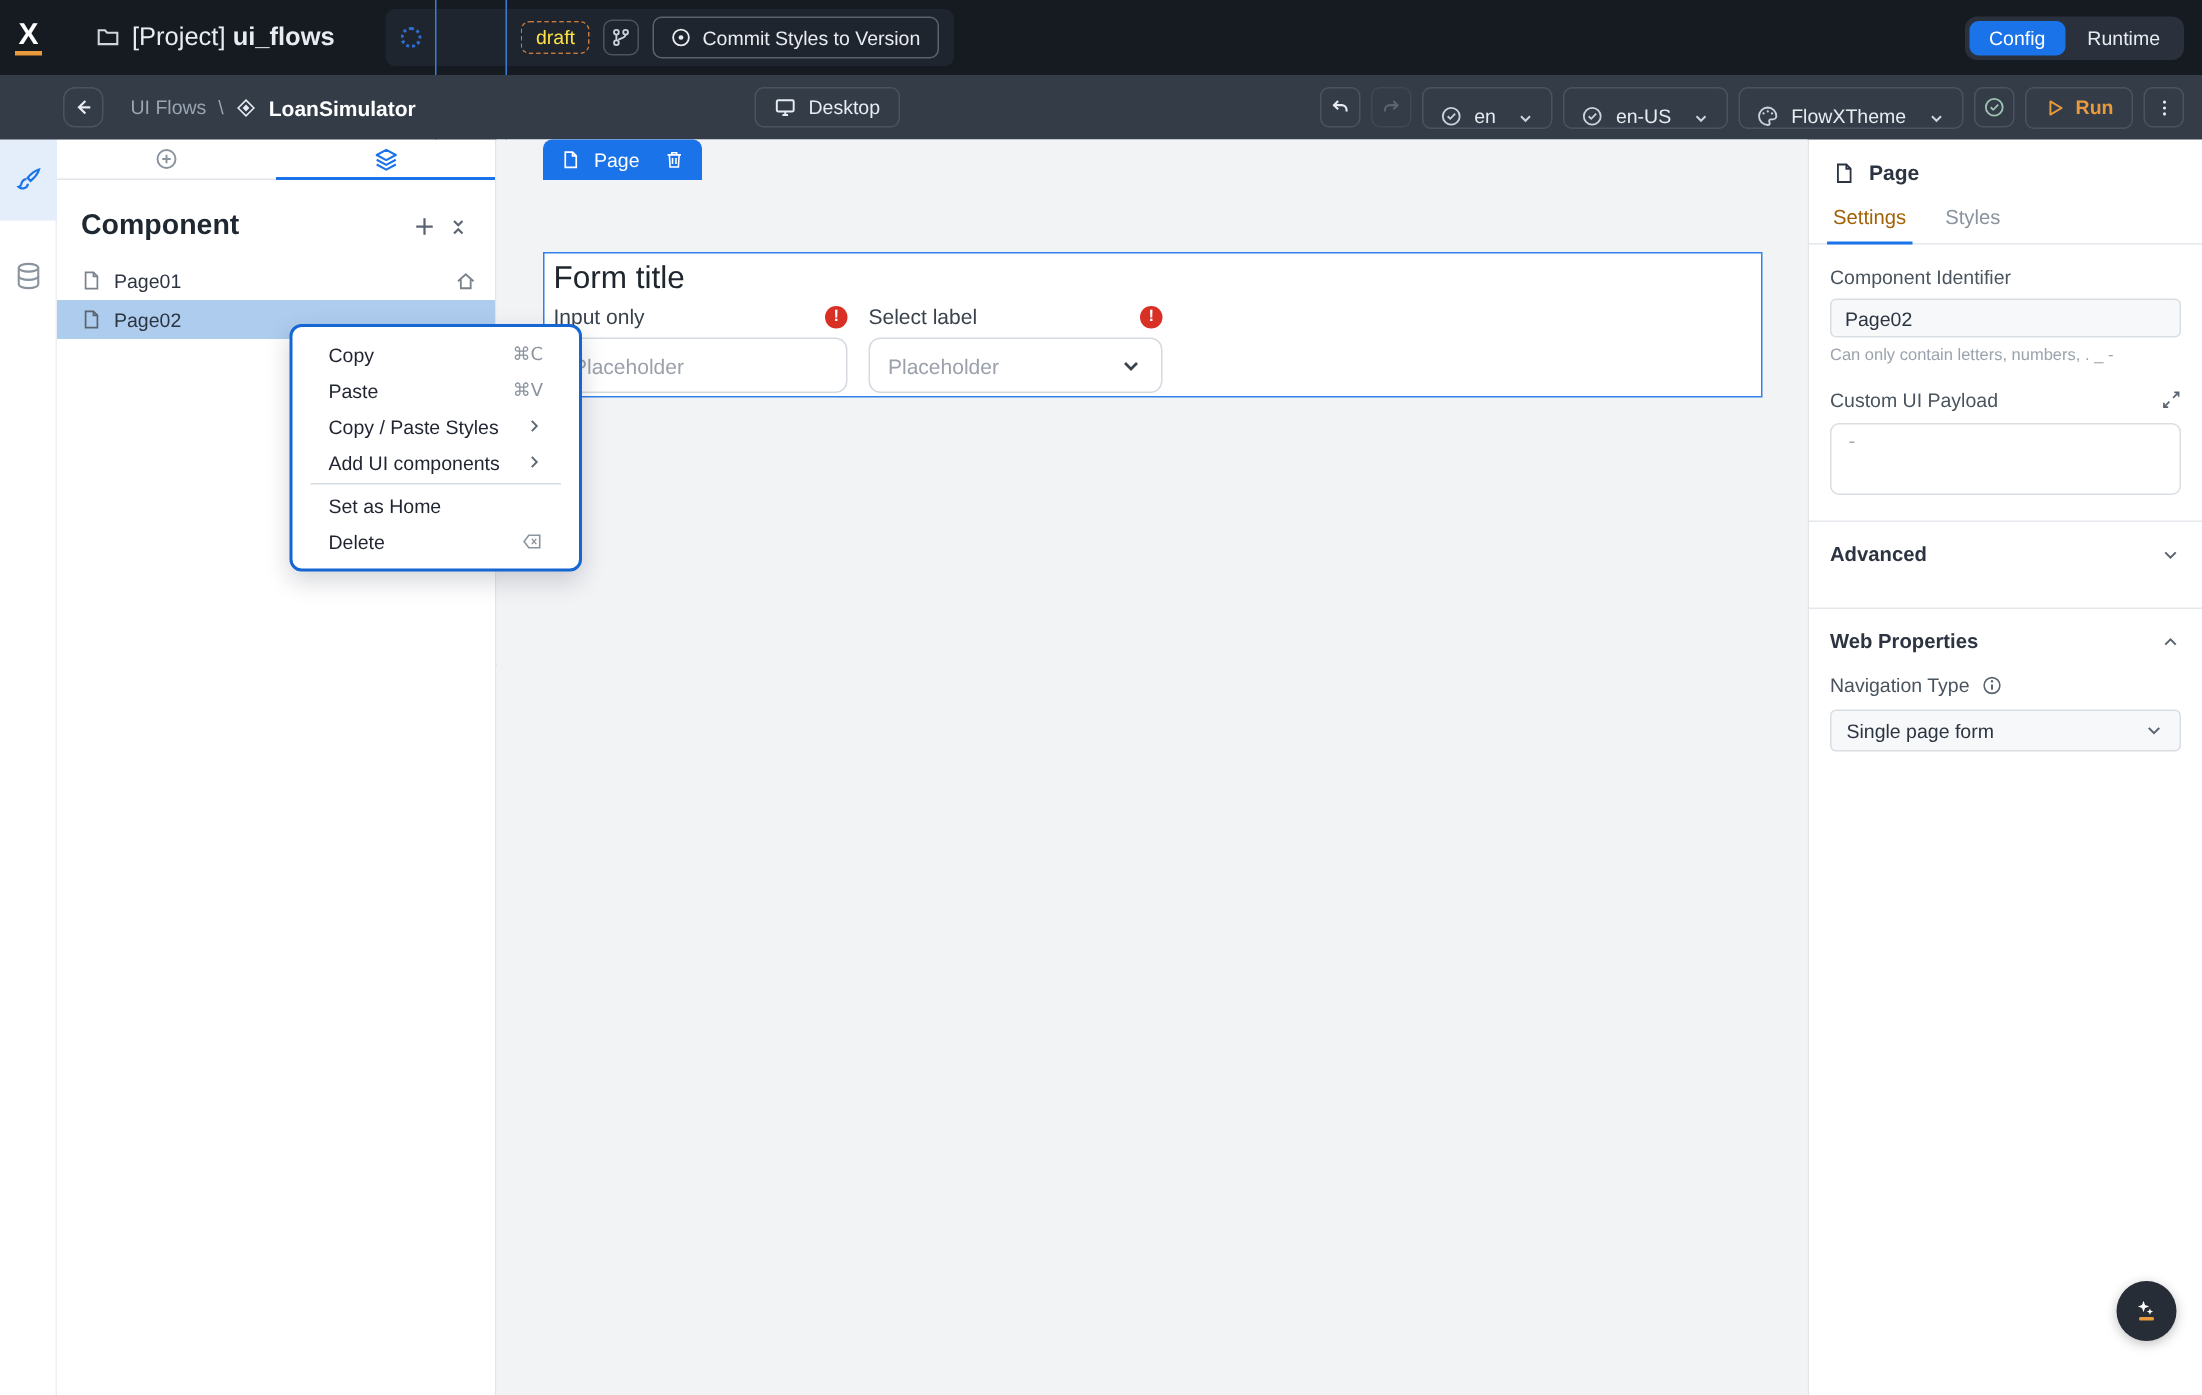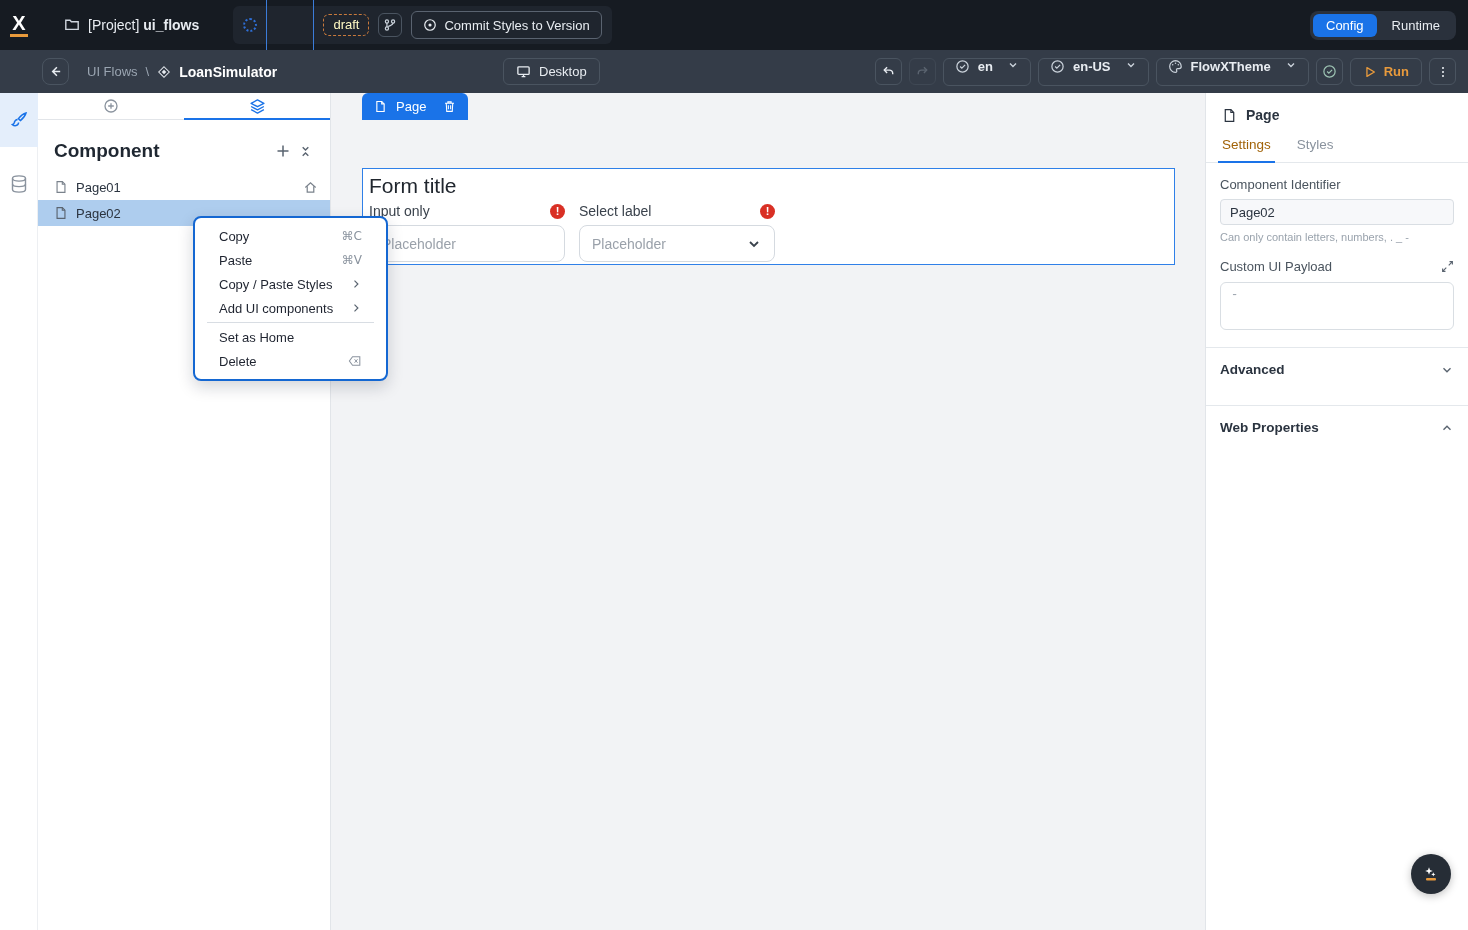--- a/index.html
+++ b/index.html
@@ -12,30 +12,30 @@
   svg { display:block; }
 
   
   .topbar {
     height:50px; background:#161B22; display:flex; align-items:center;
     padding:0 12px 0 8px; color:#E8ECF1;
   }
   .xlogo { width:24px; margin:0 0 0 2px; cursor:pointer; }
   .xlogo .x { font-size:20px; font-weight:bold; color:#FFFFFF; line-height:20px; font-style:normal; letter-spacing:0; text-align:center; width:18px; }
   .xlogo .bar { width:18px; height:3px; background:#E89A3C; margin-top:1px; }
-  .proj { display:flex; align-items:center; gap:8px; margin-left:30px; font-size:14px; }
+  .proj { display:flex; align-items:center; gap:8px; margin-left:30px; font-size:17px; }
   .proj .name { font-weight:bold; }
   .vcsblock {
     margin-left:34px; background:#1F252E; border-radius:6px; height:38px;
     display:flex; align-items:center; gap:9px; padding:0 10px;
   }
   .spinner { width:14px; height:14px; border:2px dotted #2E6FD6; border-radius:50%; }
   .badge { font-size:13px; border-radius:6px; padding:2px 9px; line-height:16px; }
   .badge.main { border:1px solid #3B7CD9; color:#E6EBF1; }
-  .badge.draft { border:1px dashed #C97A3C; color:#fef9c3; }
+  .badge.draft { border:1px dashed #C97A3C; color:#fde047; }
   .iconbtn-dk {
     border:1px solid #4A5460; border-radius:6px; background:transparent; color:#CBD3DC;
     display:flex; align-items:center; justify-content:center; cursor:pointer;
   }
   .branchbtn { width:24px; height:24px; }
   .commitbtn {
     display:flex; align-items:center; gap:7px; border:1px solid #5A6370; border-radius:6px;
     height:28px; padding:0 11px; font-size:13px; color:#E8ECF1; background:transparent; cursor:pointer;
   }
   .modeswitch { margin-left:auto; background:#2A313C; border-radius:8px; padding:3px; display:flex; gap:2px; }
@@ -52,22 +52,22 @@
   .crumb .cur { color:#FFFFFF; font-weight:bold; font-size:14px; }
   .devicebtn {
     position:absolute; left:503px; top:8px; height:27px; display:flex; align-items:center; gap:8px;
     border:1px solid #4A5460; border-radius:6px; padding:0 12px; font-size:13px; color:#E8ECF1;
     background:transparent; cursor:pointer;
   }
   .tb-right { margin-left:auto; display:flex; align-items:center; gap:7px; }
   .sq { width:27px; height:27px; border-radius:6px; }
   .sq.disabled { color:#5B6470; border-color:#3F4854; cursor:default; }
   .ddbtn {
-    display:flex; align-items:flex-start; gap:8px; height:28px; border:1px solid #4A5460;
-    border-radius:6px; padding:0 11px; font-size:13px; color:#E8ECF1; background:transparent; cursor:pointer;font-weight:bold;
+    display:flex; align-items:flex-end; gap:8px; height:28px; border:1px solid #4A5460;
+    border-radius:6px; padding:0 11px; font-size:13px; color:#E8ECF1; background:transparent; cursor:pointer;
   }
   .ddbtn .chev { margin-left:6px; }
   .runbtn {
     display:flex; align-items:center; gap:7px; height:28px; border:1px solid #4A5460; border-radius:6px;
     padding:0 12px; font-size:13px; font-weight:bold; color:#E89A3C; background:transparent; cursor:pointer;
   }
 
   
   .main { display:flex; height:837px; }
   .rail { width:38px; background:#fff; border-right:1px solid #EDEFF2; }
@@ -491,20 +491,40 @@
     </div>
     <div class="rp-divider"></div>
     <div class="rp-acc">
       <span class="t">Web Properties</span>
       <span>
         <svg width="14" height="14" viewBox="0 0 16 16" fill="none" stroke="#5A6470" stroke-width="1.6">
             <path d="m4 10 4-4 4 4"></path>
           </svg>
       </span>
     </div>
+    <div class="rp-sub">
+      <div class="inforow">
+        <span>Navigation Type</span>
+        <span>
+          <svg width="14" height="14" viewBox="0 0 16 16" fill="none" stroke="#5A6470" stroke-width="1.2">
+              <circle cx="8" cy="8" r="6"></circle>
+              <path d="M8 7.2v4" stroke-width="1.5"></path>
+              <circle cx="8" cy="4.8" r=".9" fill="#5A6470" stroke="none"></circle>
+            </svg>
+        </span>
+      </div>
+      <div class="rp-select">
+        <span>Single page form</span>
+        <span>
+          <svg width="14" height="14" viewBox="0 0 16 16" fill="none" stroke="#5A6470" stroke-width="1.6">
+              <path d="m4 6 4 4 4-4"></path>
+            </svg>
+        </span>
+      </div>
+    </div>
   </aside>
 </div>
 
 <div class="ctxmenu">
   <div class="mi">
     <span>Copy</span>
     <span class="sc">⌘C</span>
   </div>
   <div class="mi">
     <span>Paste</span>

